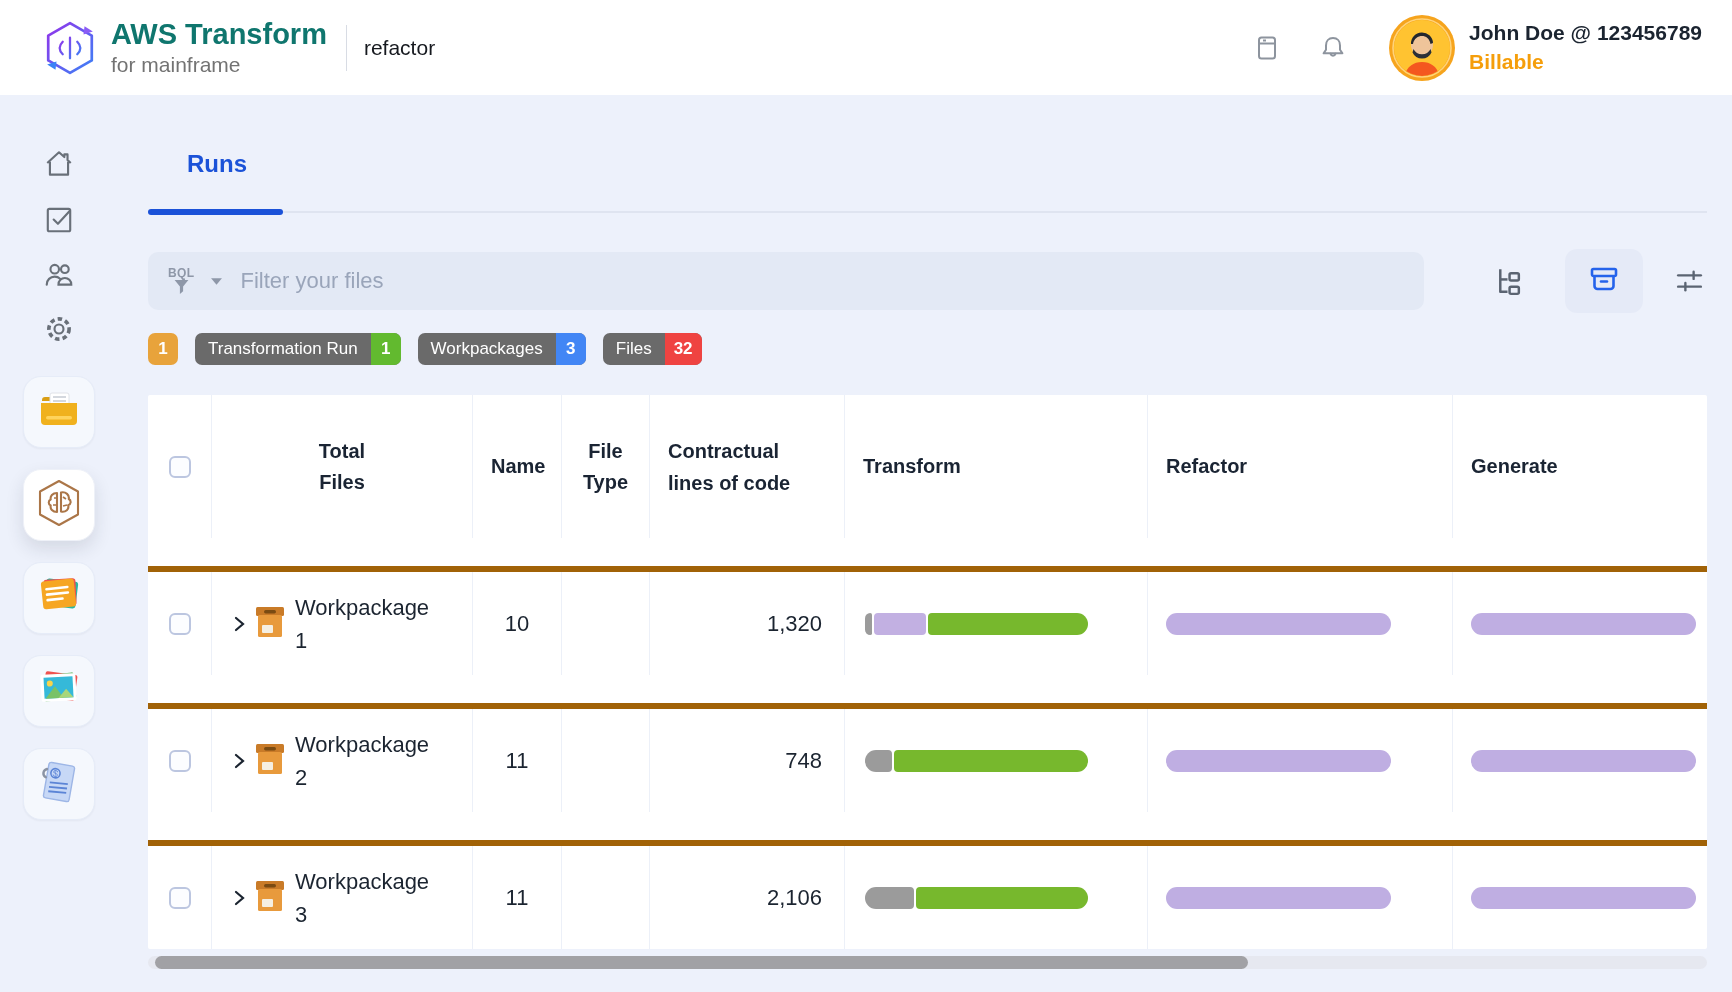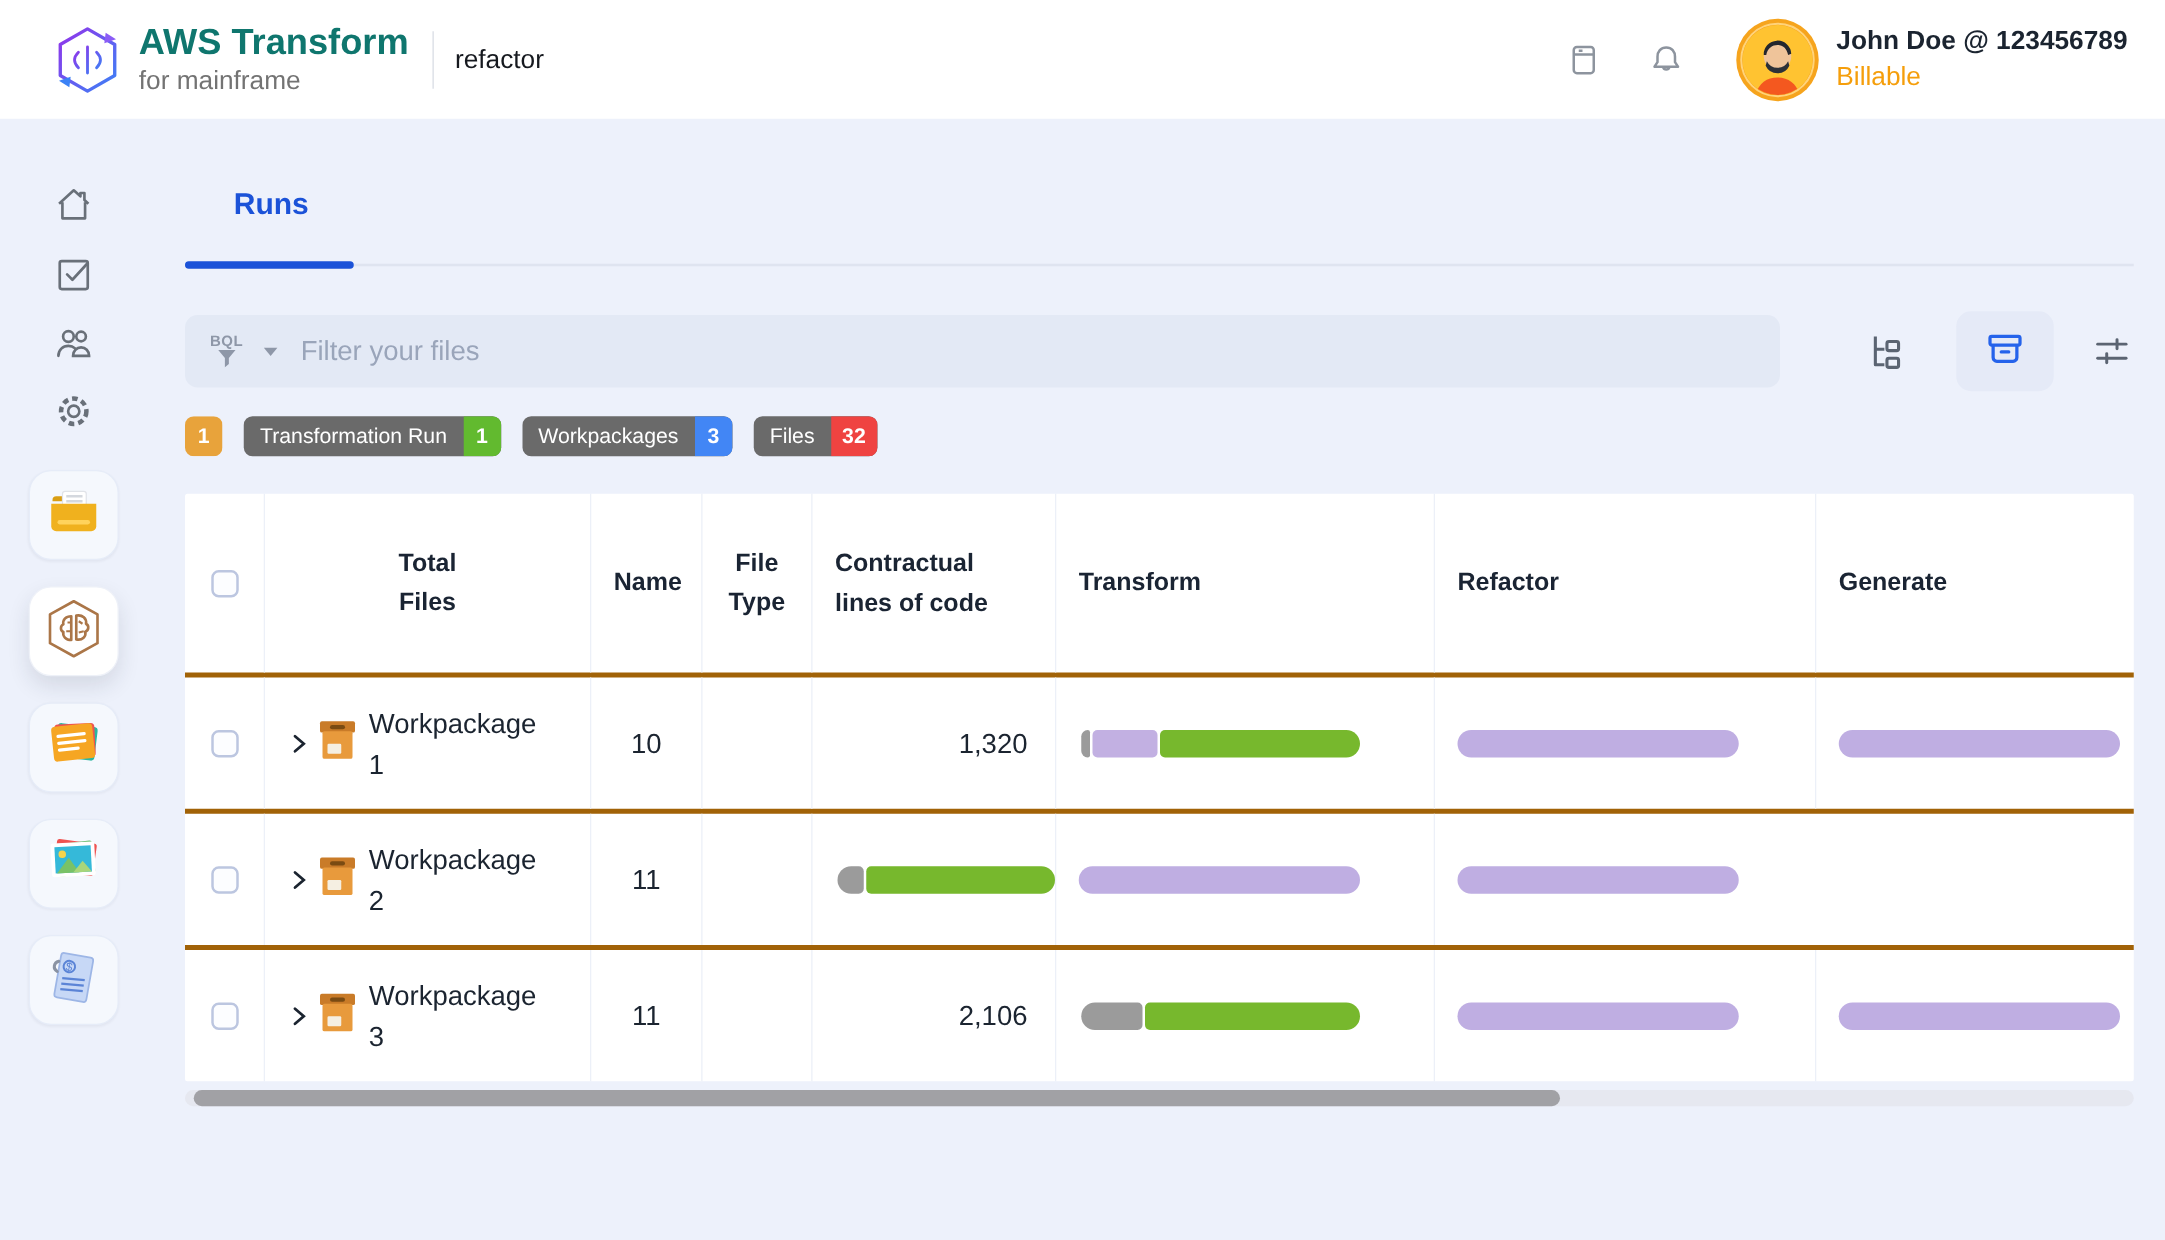--- a/index.html
+++ b/index.html
@@ -13,21 +13,21 @@
   .brand-text { margin-left:13px; line-height:1.22; }
   .brand-l1 { font-size:29px; font-weight:700; color:#0f766e; }
   .brand-l2 { font-size:21px; color:#737373; }
   .hdr-divider { width:1px; height:46px; background:#d8dce4; margin:0 17px 0 19px; }
   .app-name { font-size:21px; color:#16191f; }
   .hdr-spacer { flex:1; }
   .hdr-icon { width:30px; height:30px; color:#8d949e; margin-left:36px; display:flex; align-items:center; justify-content:center; }
   .avatar { width:68px; height:68px; margin-left:40px; flex:0 0 auto; }
   .user-block { margin-left:13px; line-height:1.35; }
   .user-name { font-size:21px; font-weight:700; color:#1b2430; }
-  .user-status { font-size:21px; font-weight:400; color:#f59e0b; }
+  .user-status { font-size:21px; font-weight:700; color:#f59e0b; }
 
   
   .body-row { display:flex; height:897px; }
   .sidebar { width:118px; padding-top:52px; flex:0 0 auto; }
   .nav-icon { width:34px; height:34px; margin:0 auto 21px auto; color:#697079; display:flex; align-items:center; justify-content:center; }
   .side-apps { margin-top:30px; }
   .side-btn { width:72px; height:72px; border-radius:18px; background:#f5f8fd; border:1px solid #e6ecf8;
               margin:0 auto 21px auto; display:flex; align-items:center; justify-content:center;
               box-shadow:0 1px 2px rgba(30,41,59,.05); cursor:pointer; }
   .side-btn.active { background:#fff; border-color:#eef1f8; box-shadow:0 8px 18px rgba(30,41,59,.12); }
@@ -54,21 +54,21 @@
   
   .chips { display:flex; gap:17px; margin-top:20px; }
   .chip { display:flex; align-items:stretch; height:32px; border-radius:7px; overflow:hidden; background:#6a6a6a; color:#fff; font-size:17px; cursor:pointer; }
   .chip-label { padding:0 13px; display:flex; align-items:center; white-space:nowrap; }
   .chip-badge { min-width:30px; padding:0 9px; display:flex; align-items:center; justify-content:center; font-weight:700; }
 
   
   .table { background:#fff; margin-top:30px; border-radius:2px; }
   .trow { display:grid; grid-template-columns:63px 261px 89px 88px 195px 303px 305px 255px; }
   .thead { height:143px; }
-  .tbody-row { height:109px; border-top:4px solid #a16207; }
+  .tbody-row { height:109px; border-top:6px solid #a16207;margin-top:28px; }
   .cell { display:flex; align-items:center; border-left:1px solid #ecf0f8; overflow:hidden; }
   .cell:first-child { border-left:none; }
   .thead .cell { font-size:20px; font-weight:700; color:#1a2433; }
   .c-center { justify-content:center; text-align:center; }
   .c-right { justify-content:flex-end; padding-right:22px; }
   .c-pad { padding-left:18px; }
   .hdr-wrap { width:58px; line-height:1.55; }
   .hdr-contract { width:145px; line-height:1.6; }
   .sort-arrow { margin-left:14px; font-weight:400; font-size:22px; }
   .checkbox { width:22px; height:22px; border:2px solid #bcc6e0; border-radius:6px; background:#fcfdff; cursor:pointer; }
@@ -406,20 +406,21 @@
                 <rect x="1" y="2" width="28" height="9" rx="1.5" fill="#c97b28"></rect>
                 <rect x="3" y="10" width="24" height="22" rx="1.5" fill="#e89a3c"></rect>
                 <rect x="9" y="5" width="12" height="3.4" rx="1.7" fill="#7a4b12"></rect>
                 <rect x="7" y="20" width="11" height="8" rx="1" fill="#f5efe2"></rect>
               </svg>
             </span>
             <span class="row-name">Workpackage 2</span>
           </div>
           <div class="cell c-center num">11</div>
           <div class="cell c-center num"></div>
+          <div class="cell c-right num">748</div>
           <div class="cell">
               <div class="pbar">
                 <div class="seg" style="width: 12%; background: rgb(155, 155, 155);"></div>
                 <div class="seg" style="width: 88%; background: rgb(119, 184, 45);"></div>
               </div>
             </div>
           <div class="cell">
               <div class="pbar full">
                 <div class="seg" style="width: 100%; background: rgb(191, 174, 226);"></div>
               </div>

